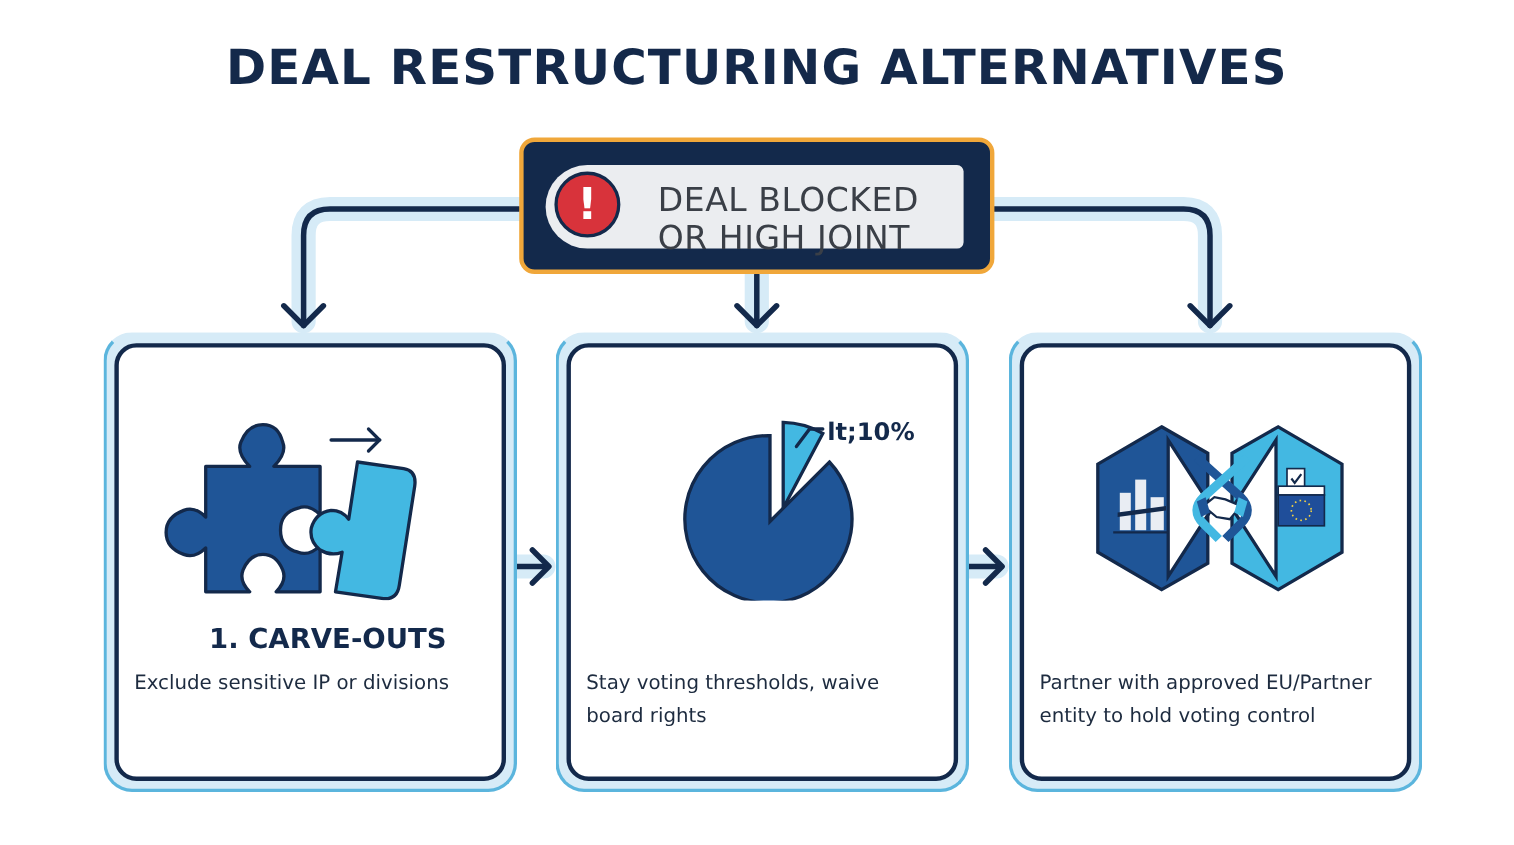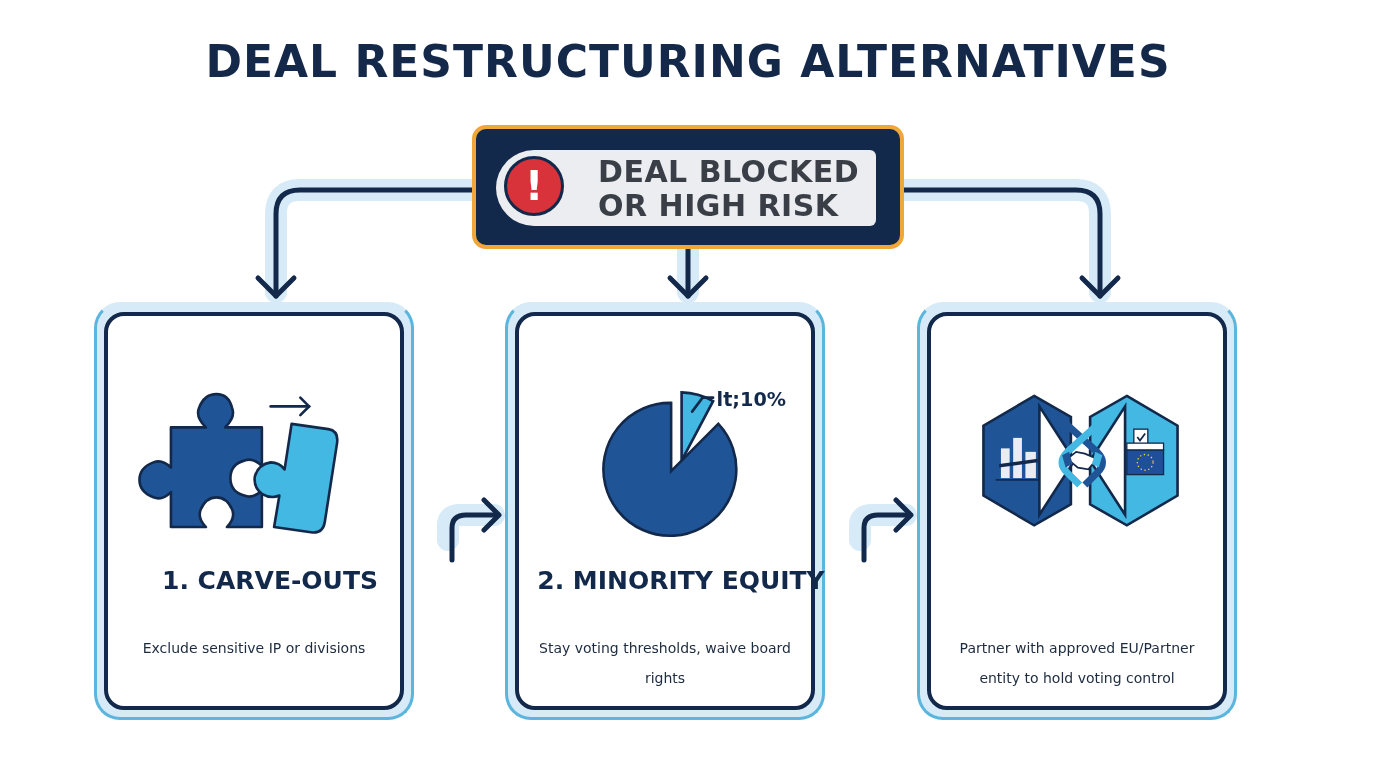--- a/index.html
+++ b/index.html
@@ -9,32 +9,32 @@
            font-size: 44px; font-weight: bold; letter-spacing: 1px; color: #14294a; }
   svg.connectors { position: absolute; left: 0; top: 0; width: 1376px; height: 768px; }
   .alert { position: absolute; left: 472px; top: 125px; width: 432px; height: 124px;
            box-sizing: border-box; background: #13294b; border: 4px solid #f0a73a;
            border-radius: 14px; }
   .alert-inner { position: absolute; left: 20px; top: 21px; width: 380px; height: 76px;
            background: #ebedf0; border-radius: 38px 6px 6px 38px; }
   .alert-icon { position: absolute; left: 8px; top: 6px; width: 60px; height: 60px; border-radius: 50%;
            background: #d8333b; border: 3px solid #13294b; box-sizing: border-box;
            color: #ffffff; font-size: 40px; font-weight: bold; text-align: center; line-height: 54px; }
-  .alert-text { position: absolute; left: 102px; top: 5px; font-size: 30px; font-weight: bold;
+  .alert-text { position: absolute; left: 102px; top: 16px; font-size: 30px; font-weight: normal;
            line-height: 34px; color: #3a3f47; letter-spacing: 0.5px; }
-  .card { position: absolute; top: 302px; width: 320px; height: 418px; box-sizing: border-box; }
+  .card { position: absolute; top: 302px; width: 376px; height: 418px; box-sizing: border-box; }
   .card .halo { position: absolute; inset: 0; border-radius: 26px; background: #d6ebf7;
                 border: 3px solid #5bb5dd; border-top-color: #d6ebf7; }
   .card .box { position: absolute; left: 10px; top: 10px; right: 10px; bottom: 10px;
                background: #ffffff; border: 4px solid #13294b; border-radius: 20px; }
   .card .icon { position: absolute; left: 0; top: 40px; width: 100%; height: 190px; }
   .card .heading { position: absolute; left: 16px; top: 250px; width: 100%; text-align: center;
                font-size: 25px; font-weight: bold; color: #13294b; }
-  .card .desc { position: absolute; left: 14px; right: 14px; top: 290px; text-align: center;
-               font-size: 14px; line-height: 30px; color: #1d2b3f; margin-top: 27px; }
+  .card .desc { position: absolute; left: 14px; right: 14px; top: 290px; text-align: left;
+               font-size: 18px; line-height: 30px; color: #1d2b3f; }
 </style>
 </head>
 <body>
 
 <div class="title">DEAL RESTRUCTURING ALTERNATIVES</div>
 
 <svg class="connectors" viewBox="0 0 1376 768">
   <g fill="none" stroke-linecap="round" stroke-linejoin="round">
 
     <g stroke="#d6ebf7" stroke-width="22">
@@ -58,21 +58,21 @@
       <path d="M896 500 L911 515 L896 530"></path>
     </g>
   </g>
 </svg>
 
 <div class="alert">
   <div class="alert-inner">
     <div class="alert-icon">!</div>
     <div class="alert-text">
       <div>DEAL BLOCKED</div>
-      <div>OR HIGH RISK</div>
+      <div>OR HIGH JOINT</div>
     </div>
   </div>
 </div>
 
 <div class="card" style="left:94px;">
   <div class="halo"></div>
   <div class="box">
     <svg class="icon" viewBox="0 0 334 190">
       <g stroke="#13294b" stroke-width="3" stroke-linejoin="round">
         <path fill="#1f5597" d="M72 68 H112 Q100 56 104 46 Q110 30 124 30 Q138 30 142 46 Q146 56 134 68 H176 V112 Q166 102 156 106 Q140 110 140 126 Q140 142 156 146 Q166 150 176 140 V182 H136 Q146 172 142 162 Q136 148 124 148 Q112 148 106 162 Q102 172 112 182 H72 V142 Q62 152 52 148 Q36 142 36 128 Q36 114 52 108 Q62 104 72 114 Z"></path>
@@ -90,21 +90,20 @@
 
 <div class="card" style="left:505px;">
   <div class="halo"></div>
   <div class="box">
     <svg class="icon" viewBox="0 0 334 190">
       <path fill="#1f5597" stroke="#13294b" stroke-width="3" d="M174 118 L174 40 A76 76 0 1 0 228 64 Z"></path>
       <path fill="#43b8e2" stroke="#13294b" stroke-width="3" d="M186 106 L186 28 A76 76 0 0 1 222 38 Z"></path>
       <path d="M198 50 L210 34 H222" fill="none" stroke="#13294b" stroke-width="3" stroke-linecap="round"></path>
       <text x="226" y="44" font-family="DejaVu Sans, sans-serif" font-weight="bold" font-size="22" fill="#13294b">lt;10%</text>
     </svg>
-    <div class="heading">2. MINORITY EQUITY</div>
     <div class="desc">Stay voting thresholds, waive board rights</div>
   </div>
 </div>
 
 <div class="card" style="left:917px;">
   <div class="halo"></div>
   <div class="box">
     <svg class="icon" viewBox="0 0 334 190">
 
       <path fill="#1f5597" stroke="#13294b" stroke-width="3" d="M118 32 L160 56 V156 L118 180 L60 146 V66 Z"></path>

